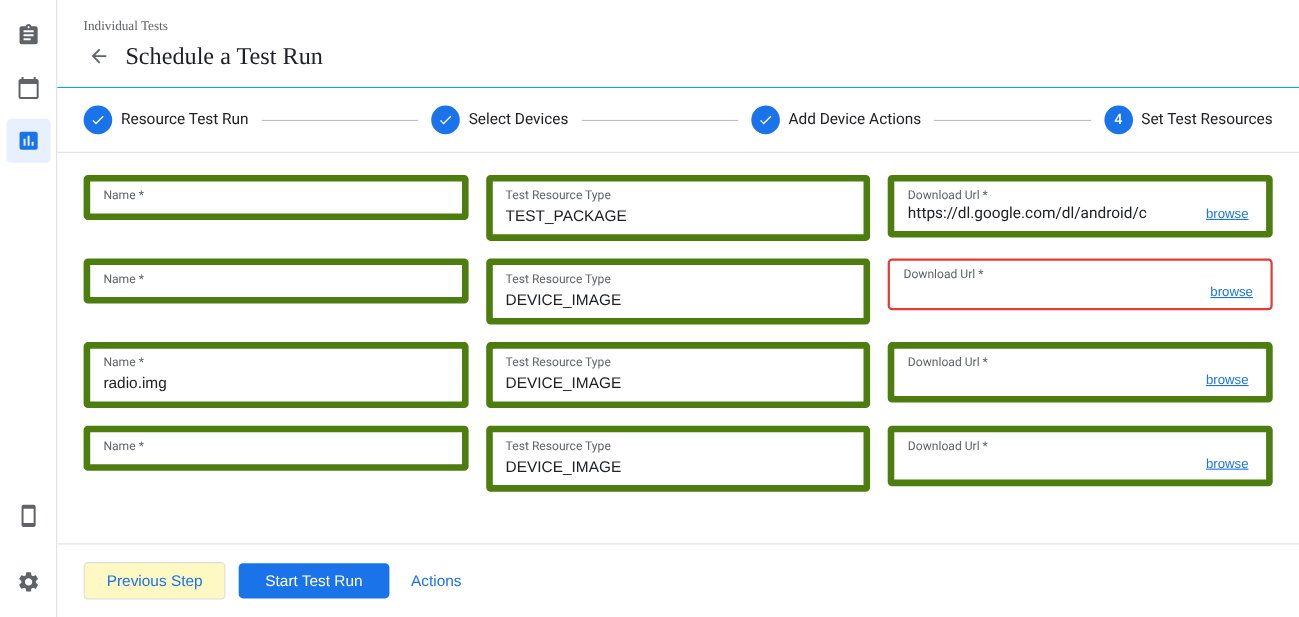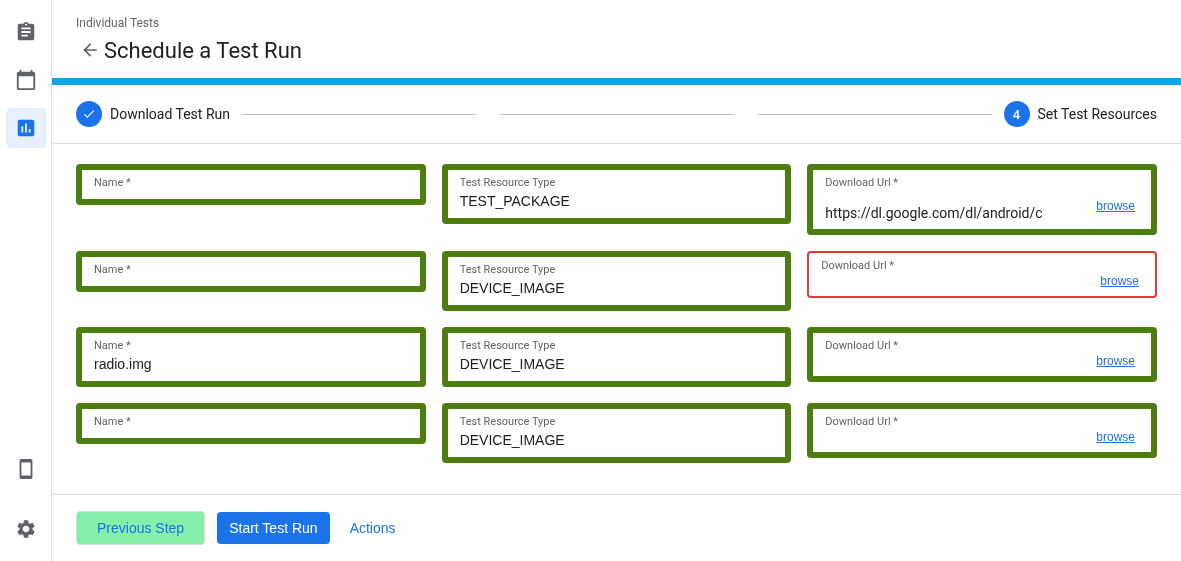--- a/index.html
+++ b/index.html
@@ -34,30 +34,32 @@
     .main {
       flex: 1;
       display: flex;
       flex-direction: column;
       overflow: hidden;
     }
 
     
     .header {
       padding: 16px 24px 0 24px;
-      border-bottom: 7px solid #0ea5e9;
+      border-bottom: 1px solid #0ea5e9;
+      font-family: Liberation Serif, serif;
     }
     .breadcrumb {
       font-size: 12px;
       color: #5f6368;
       margin-bottom: 6px;
     }
     .title-row {
       display: flex;
       align-items: center;
+      gap: 10px;
       margin-bottom: 14px;
       text-align: center;
     }
     .back-btn {
       background: none;
       border: none;
       cursor: pointer;
       color: #5f6368;
       padding: 4px;
       border-radius: 50%;
@@ -160,21 +162,20 @@
       align-items: center;
       justify-content: space-between;
     }
     .url-value {
       font-size: 14px;
       color: #202124;
       flex: 1;
       overflow: hidden;
       text-overflow: ellipsis;
       white-space: nowrap;
-      margin-top: 14px;
     }
     .browse-btn {
       background: none;
       border: none;
       color: #1a73e8;
       font-size: 12px;
       cursor: pointer;
       padding: 0 4px;
       flex-shrink: 0;
       text-decoration: underline;
@@ -182,33 +183,33 @@
 
     
     .footer {
       padding: 16px 24px;
       display: flex;
       align-items: center;
       gap: 12px;
       border-top: 1px solid #e0e0e0;
     }
     .btn-outline {
-      background: #86efac;
+      background: #fef9c3;
       border: 1px solid #dadce0;
       border-radius: 4px;
       padding: 8px 20px;
       font-size: 14px;
       cursor: pointer;
       color: #1a73e8;
     }
     .btn-primary {
       background: #1a73e8;
       border: none;
       border-radius: 4px;
-      padding: 8px 12px;
+      padding: 8px 24px;
       font-size: 14px;
       cursor: pointer;
       color: #fff;
     }
     .btn-text {
       background: none;
       border: none;
       color: #1a73e8;
       font-size: 14px;
       cursor: pointer;
@@ -263,24 +264,40 @@
     </div>
   </div>
 
   <div class="stepper">
     <div class="step">
       <div class="step-circle check-icon">
         <svg width="14" height="14" viewBox="0 0 24 24" fill="white">
             <path d="M9 16.17L4.83 12l-1.42 1.41L9 19 21 7l-1.41-1.41z"></path>
           </svg>
       </div>
-      <span class="step-label">Download Test Run</span>
+      <span class="step-label">Resource Test Run</span>
     </div>
     <div class="step-connector"></div>
+    <div class="step">
+      <div class="step-circle check-icon">
+        <svg width="14" height="14" viewBox="0 0 24 24" fill="white">
+            <path d="M9 16.17L4.83 12l-1.42 1.41L9 19 21 7l-1.41-1.41z"></path>
+          </svg>
+      </div>
+      <span class="step-label">Select Devices</span>
+    </div>
     <div class="step-connector"></div>
+    <div class="step">
+      <div class="step-circle check-icon">
+        <svg width="14" height="14" viewBox="0 0 24 24" fill="white">
+            <path d="M9 16.17L4.83 12l-1.42 1.41L9 19 21 7l-1.41-1.41z"></path>
+          </svg>
+      </div>
+      <span class="step-label">Add Device Actions</span>
+    </div>
     <div class="step-connector"></div>
     <div class="step">
       <div class="step-circle number">4</div>
       <span class="step-label">Set Test Resources</span>
     </div>
   </div>
 
   <div class="content">
 
     <div class="resource-row">

